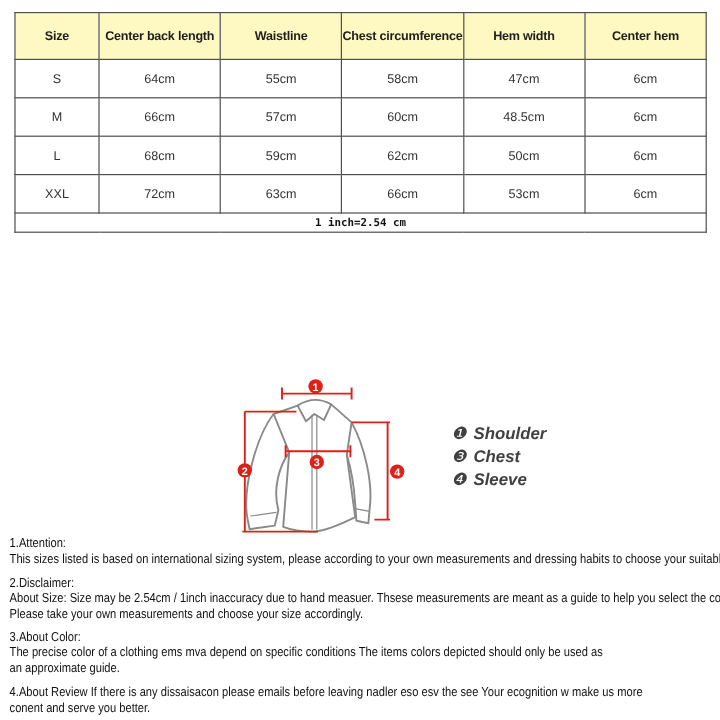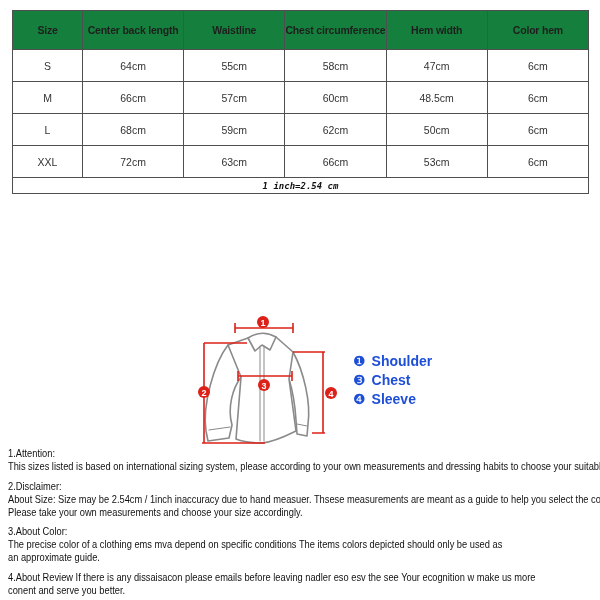--- a/index.html
+++ b/index.html
@@ -12,32 +12,32 @@
   table.size-table{
     position:absolute;left:12px;top:10px;width:577px;
     border-collapse:collapse;table-layout:fixed;
     text-align:center;color:#333;
   }
   .size-table col.c-size{width:70px;}
   .size-table th,.size-table td{
     border:1px solid #4f4f4f;padding:0;overflow:hidden;
   }
   .size-table th{
-    background:#15803d;font-weight:bold;font-size:10.5px;
+    background:#fef9c3;font-weight:bold;font-size:10.5px;
     letter-spacing:-0.2px;height:38px;color:#1e1e1e;line-height:12px;
   }
   .size-table td{height:31px;font-size:10.5px;font-weight:normal;}
   .size-table tr.note-row td{
     height:15px;
     font-family:"DejaVu Sans Mono", monospace;
-    font-weight:bold;font-size:9px;color:#111;font-style:italic;
+    font-weight:bold;font-size:9px;color:#111;
   }
   
   .diagram-svg{position:absolute;left:150px;top:300px;}
-  .legend{position:absolute;left:353px;top:352px;line-height:19px;font-size:14px;font-weight:600;color:#1d4ed8;}
+  .legend{position:absolute;left:376px;top:352px;line-height:19px;font-size:14px;font-weight:600;color:#404040;font-style:italic;}
   .legend-row{white-space:nowrap;}
   .legend-num{font-size:14px;margin-right:6px;font-weight:normal;}
   
   .notes{
     position:absolute;left:8px;top:447px;width:690px;
     font-size:10.8px;line-height:13px;color:#111;
     transform:scaleX(0.86);transform-origin:left top;
   }
   .note-section{margin-bottom:6.5px;}
   .note-line{white-space:nowrap;}
@@ -54,21 +54,21 @@
       <col>
       <col>
     </colgroup>
   <thead>
     <tr>
       <th>Size</th>
       <th>Center back length</th>
       <th>Waistline</th>
       <th>Chest circumference</th>
       <th>Hem width</th>
-      <th>Color hem</th>
+      <th>Center hem</th>
     </tr>
   </thead>
   <tbody>
     <tr>
       <td>S</td>
       <td>64cm</td>
       <td>55cm</td>
       <td>58cm</td>
       <td>47cm</td>
       <td>6cm</td>

